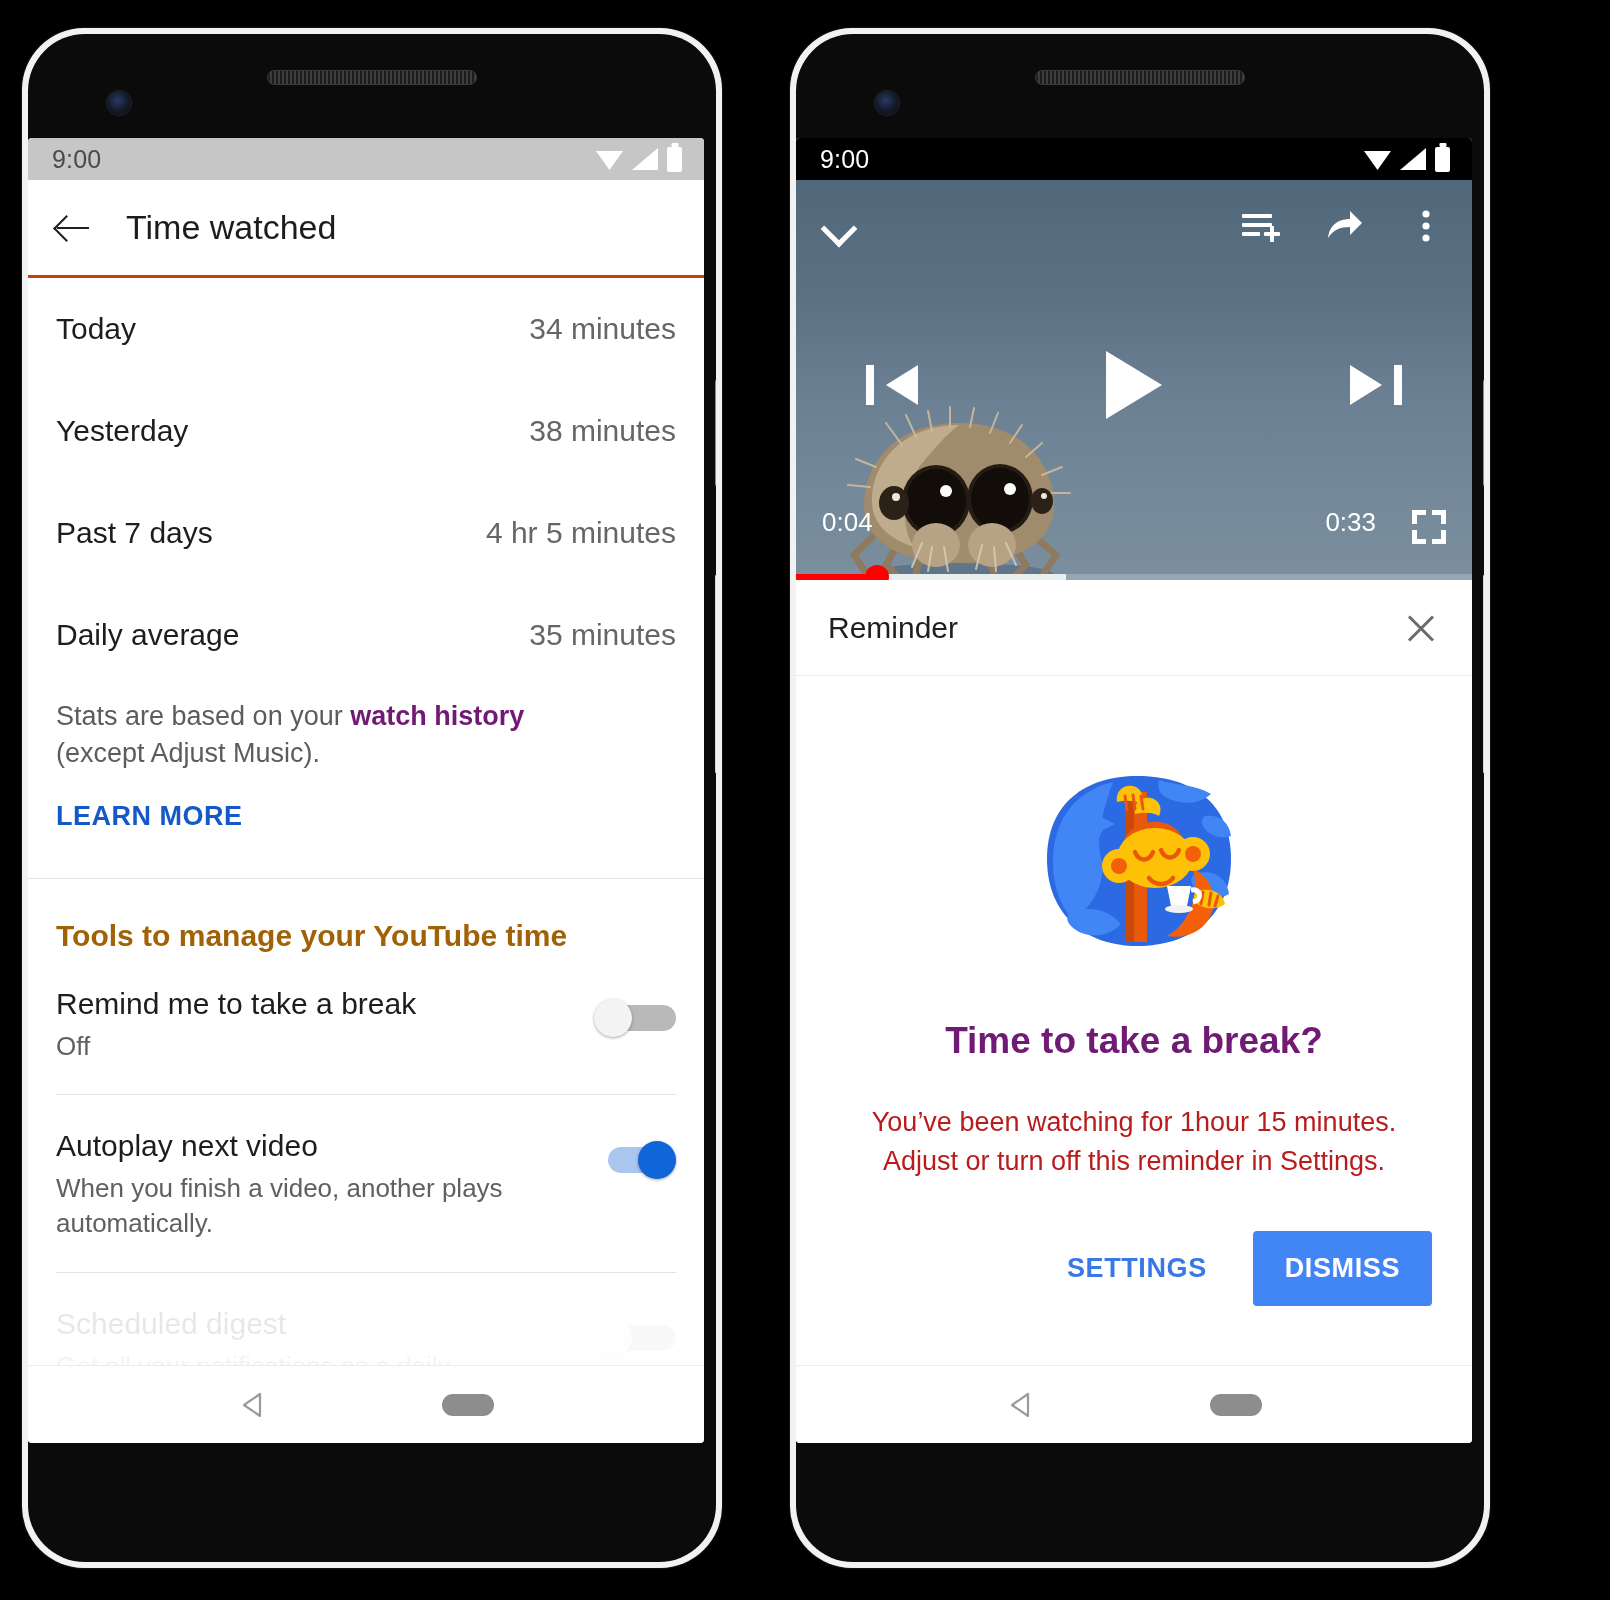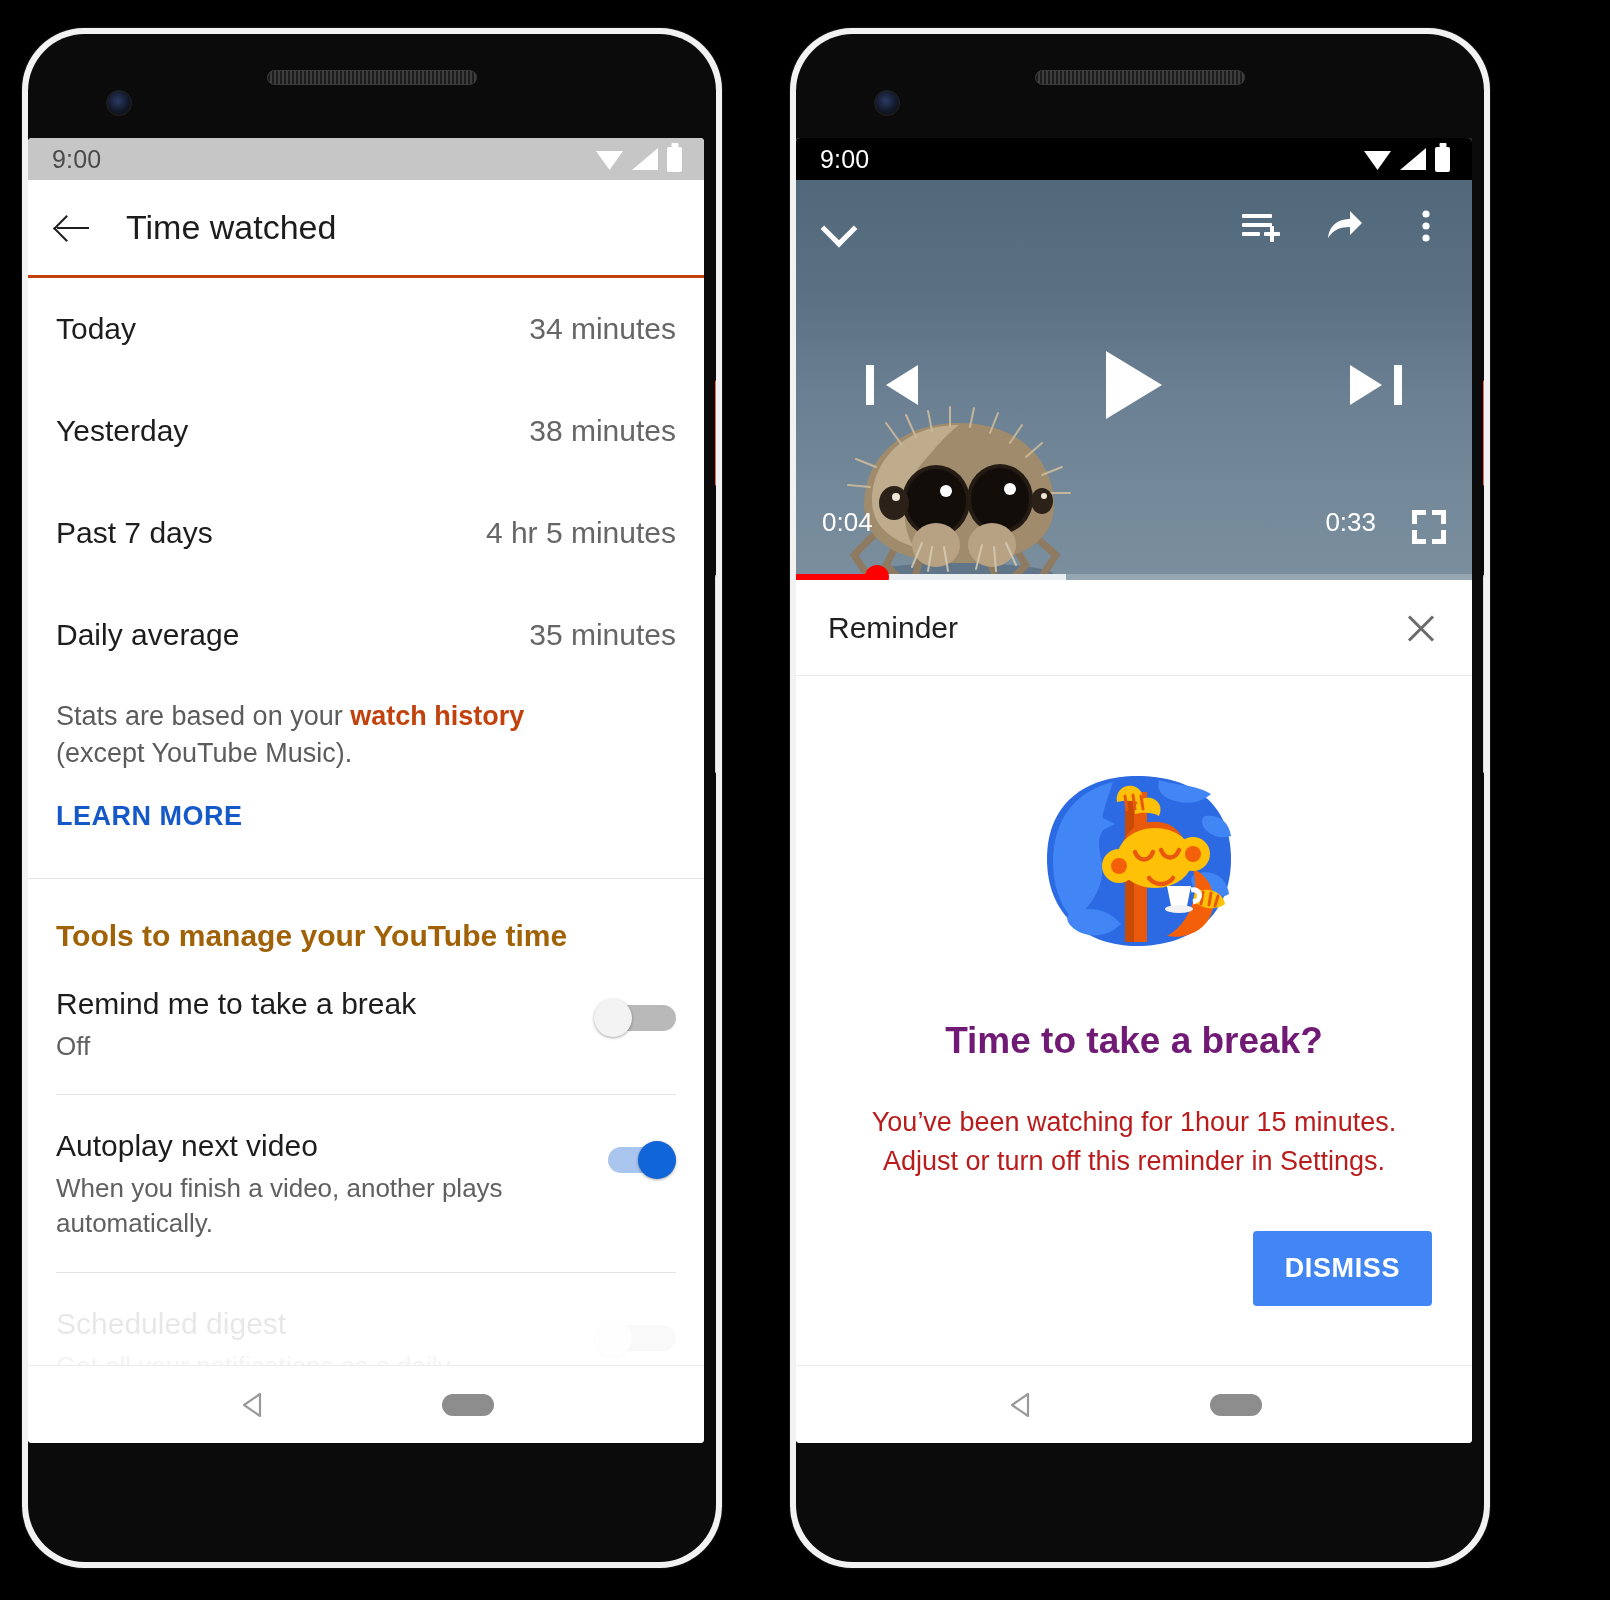--- a/index.html
+++ b/index.html
@@ -143,21 +143,21 @@
     height: 102px;
     font-size: 30px;
   }
   .stat-label { color: #1d1d1d; }
   .stat-value { color: #666; }
   .note {
     padding: 12px 28px 0 28px;
     font-size: 27px; color: #5c5c5c; line-height: 1.38;
     max-width: 600px;
   }
-  .note a { color: #c2410c; text-decoration: none; font-weight: bold; }
+  .note a { color: #701a75; text-decoration: none; font-weight: bold; }
   .learn-more {
     padding: 28px 28px 0 28px;
     font-size: 27px; color: #1558c8; font-weight: bold; letter-spacing: .5px;
   }
   .divider { height: 1px; background: #e3e3e3; margin-top: 46px; }
   .divider.inset { margin: 0 28px; }
   .tools-title {
     font-size: 30px; font-weight: bold; color: #a16207;
     padding: 40px 28px 0 28px;
   }
@@ -391,21 +391,21 @@
           </div>
           <div class="stat-row">
             <span class="stat-label">Past 7 days</span>
             <span class="stat-value">4 hr 5 minutes</span>
           </div>
           <div class="stat-row">
             <span class="stat-label">Daily average</span>
             <span class="stat-value">35 minutes</span>
           </div>
 
-          <div class="note"><span>Stats are based on your </span><a href="#">watch history</a><span> (except YouTube Music).</span></div>
+          <div class="note"><span>Stats are based on your </span><a href="#">watch history</a><span> (except Adjust Music).</span></div>
 
           <div class="learn-more">LEARN MORE</div>
 
           <div class="divider"></div>
 
           <div class="tools-title">Tools to manage your YouTube time</div>
 
           <div class="setting-row">
             <div class="setting-main">
               <div class="setting-name">Remind me to take a break</div>
@@ -629,20 +629,21 @@
             <ellipse cx="170" cy="155" rx="14" ry="4" fill="#f2f2f2"></ellipse>
           </svg>
 
           <div class="break-title">Time to take a break?</div>
           <div class="break-body">
             <div>You’ve been watching for 1hour 15 minutes.</div>
             <div>Adjust or turn off this reminder in Settings.</div>
           </div>
 
           <div class="break-actions">
+            <button class="btn-text">SETTINGS</button>
             <button class="btn-filled">DISMISS</button>
           </div>
         </div>
 
         <div class="navbar">
           <div class="nav-back-wrap">
             <svg width="34" height="34" viewBox="0 0 34 34">
                 <polygon points="22,6 22,28 6,17" fill="none" stroke="#9a9a9a" stroke-width="2.2" stroke-linejoin="round"></polygon>
               </svg>
           </div>

